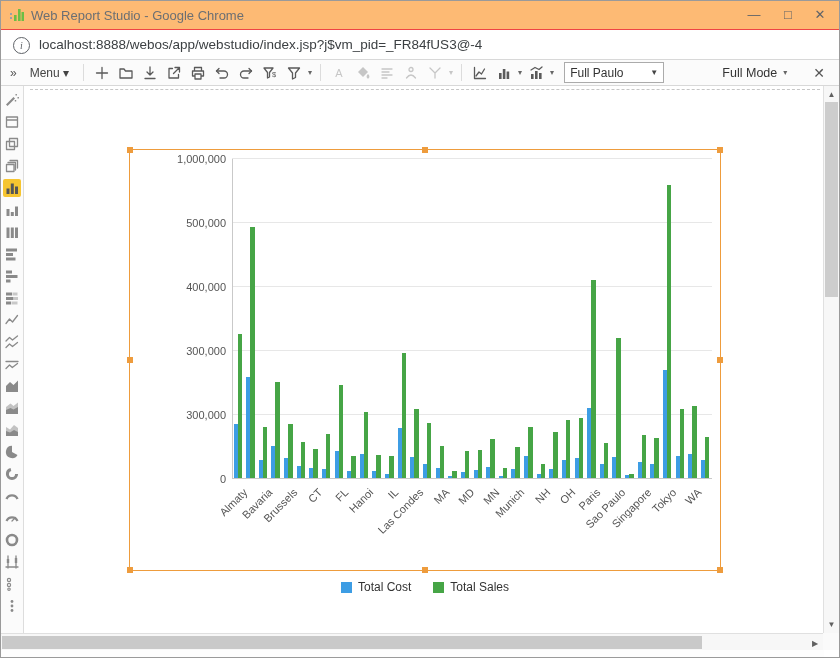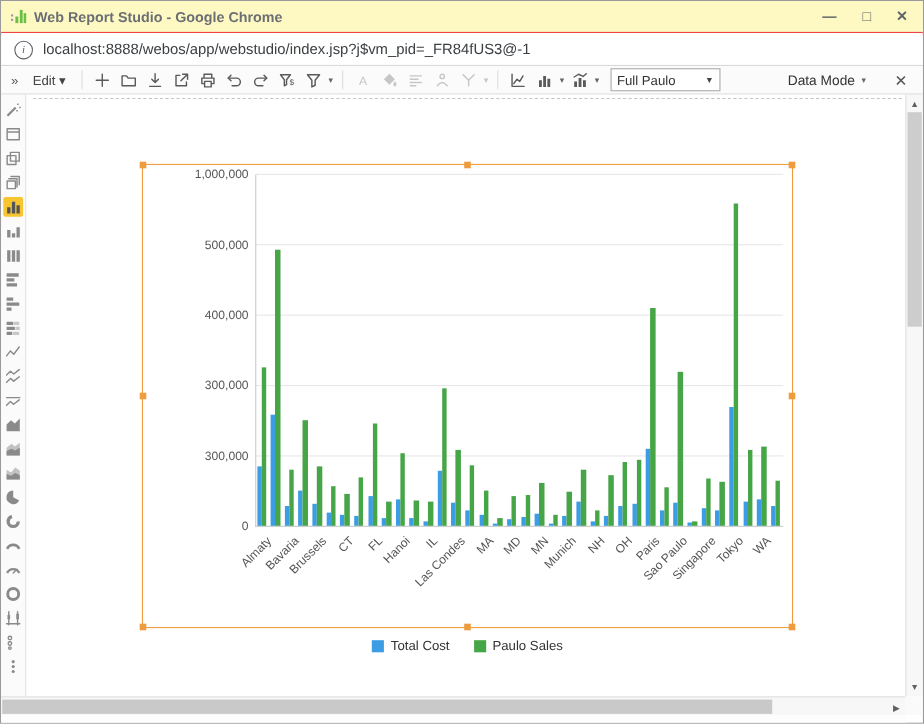--- a/index.html
+++ b/index.html
@@ -1,18 +1,18 @@
 <!DOCTYPE html>
 <html><head>
 <meta charset="utf-8">
 <style>
   html,body{margin:0;padding:0;background:#cfcfcf;font-family:"Liberation Sans",sans-serif;}
   #win{position:relative;width:838px;height:656px;background:#fff;border:1px solid #9a9a9a;overflow:hidden;}
   
-  #titlebar{position:absolute;left:0;top:0;width:100%;height:28px;background:#fef9c3;border-bottom:4px solid #ef4444;font-weight:bold;}
+  #titlebar{position:absolute;left:0;top:0;width:100%;height:28px;background:#fdba74;border-bottom:4px solid #ef4444;}
   #app-logo{position:absolute;left:9px;top:7px;width:14px;height:14px;}
   #title-text{position:absolute;left:30px;top:7px;font-size:13px;color:#6b6f73;}
   .winctl{position:absolute;top:0;width:30px;height:28px;text-align:center;line-height:28px;color:#5f6368;font-size:13px;}
   
   #urlbar{position:absolute;left:0;top:29px;width:100%;height:29px;background:#ffffff;border-bottom:1px solid #d8d8d8;}
   #info-ic{position:absolute;left:12px;top:7px;width:15px;height:15px;border:1.2px solid #5f6368;border-radius:50%;color:#5f6368;font-size:10px;line-height:15px;text-align:center;font-family:"Liberation Serif",serif;font-style:italic;}
   #url-text{position:absolute;left:38px;top:7px;font-size:13.5px;color:#3c4043;}
   
   #toolbar{position:absolute;left:0;top:59px;width:100%;height:25px;background:#fbfbfb;border-bottom:1px solid #d8d8d8;display:flex;align-items:center;}
   .tb-left{display:flex;align-items:center;gap:4px;padding-left:5px;flex:1;}
@@ -71,27 +71,27 @@
       </svg>
     </span>
     <span id="title-text">Web Report Studio - Google Chrome</span>
     <span class="winctl" style="right:70px">—</span>
     <span class="winctl" style="right:36px">□</span>
     <span class="winctl" style="right:4px">✕</span>
   </div>
 
   <div id="urlbar">
     <span id="info-ic">i</span>
-    <span id="url-text">localhost:8888/webos/app/webstudio/index.jsp?j$vm_pid=_FR84fUS3@-1</span>
+    <span id="url-text">localhost:8888/webos/app/webstudio/index.jsp?j$vm_pid=_FR84fUS3@-4</span>
   </div>
 
   <div id="toolbar">
     <div class="tb-left" id="tb-left">
         <span class="tb-chev">»</span>
-        <span class="tb-menu">Edit ▾</span>
+        <span class="tb-menu">Menu ▾</span>
         <div class="tb-sep"></div>
         <div class="tbtn">
           <svg width="16" height="16" viewBox="0 0 16 16">
             <path d="M8 2.5 v11 M2.5 8 h11" fill="none" stroke="#5a5a5a" stroke-width="1.3" stroke-linecap="round" stroke-linejoin="round"></path>
           </svg>
         </div>
         <div class="tbtn">
           <svg width="16" height="16" viewBox="0 0 16 16">
             <path d="M2 13 V4 h4 l1.5 2 H14 v7 Z" fill="none" stroke="#5a5a5a" stroke-width="1.3" stroke-linecap="round" stroke-linejoin="round"></path>
           </svg>
@@ -185,21 +185,21 @@
             <path d="M3 5 l4 -2.5 4 2 3 -2.5" fill="none" stroke="#5a5a5a" stroke-width="1.3" stroke-linecap="round" stroke-linejoin="round"></path>
           </svg>
         </div>
         <span class="tb-caret" style="color: rgb(102, 102, 102);">▾</span>
         <div class="tb-select">
           <span>Full Paulo</span>
           <span style="font-size:8px;color:#444">▼</span>
         </div>
       </div>
     <div class="tb-right">
-      <span class="tb-label">Data Mode</span>
+      <span class="tb-label">Full Mode</span>
       <span class="tb-caret">▾</span>
       <span class="tb-close" style="margin-left:16px">✕</span>
     </div>
   </div>
 
   <div id="sidebar">
       <div class="sb" style="top: 5px;">
         <svg width="16" height="16" viewBox="0 0 16 16">
           <path d="M2 12.5 L9.5 5 L11 6.5 L3.5 14 Z" fill="#8a8a8a"></path>
           <path d="M11.5 2 h1.4 v1.4 h-1.4 Z M13.5 5 h1.4 v1.4 h-1.4 Z M10.8 8 h1.4 v1.4 h-1.4 Z" fill="#8a8a8a"></path>
@@ -449,21 +449,21 @@
           <div class="bar" style="left: 468.868px; width: 4px; height: 17.6px; background: rgb(61, 157, 228);"></div>
           <div class="bar" style="left: 472.868px; width: 4.5px; height: 40.64px; background: rgb(70, 165, 70);"></div>
         </div>
       <div id="legend">
           <div class="leg-item">
             <span class="leg-sw" style="background:#3d9de4"></span>
             <span>Total Cost</span>
           </div>
           <div class="leg-item">
             <span class="leg-sw" style="background:#46a546"></span>
-            <span>Paulo Sales</span>
+            <span>Total Sales</span>
           </div>
         </div>
       <div id="handles">
           <div class="hdl" style="left: calc(0% - 3px); top: calc(0% - 3px);"></div>
           <div class="hdl" style="left: calc(50% - 3px); top: calc(0% - 3px);"></div>
           <div class="hdl" style="left: calc(100% - 3px); top: calc(0% - 3px);"></div>
           <div class="hdl" style="left: calc(0% - 3px); top: calc(50% - 3px);"></div>
           <div class="hdl" style="left: calc(100% - 3px); top: calc(50% - 3px);"></div>
           <div class="hdl" style="left: calc(0% - 3px); top: calc(100% - 3px);"></div>
           <div class="hdl" style="left: calc(50% - 3px); top: calc(100% - 3px);"></div>

